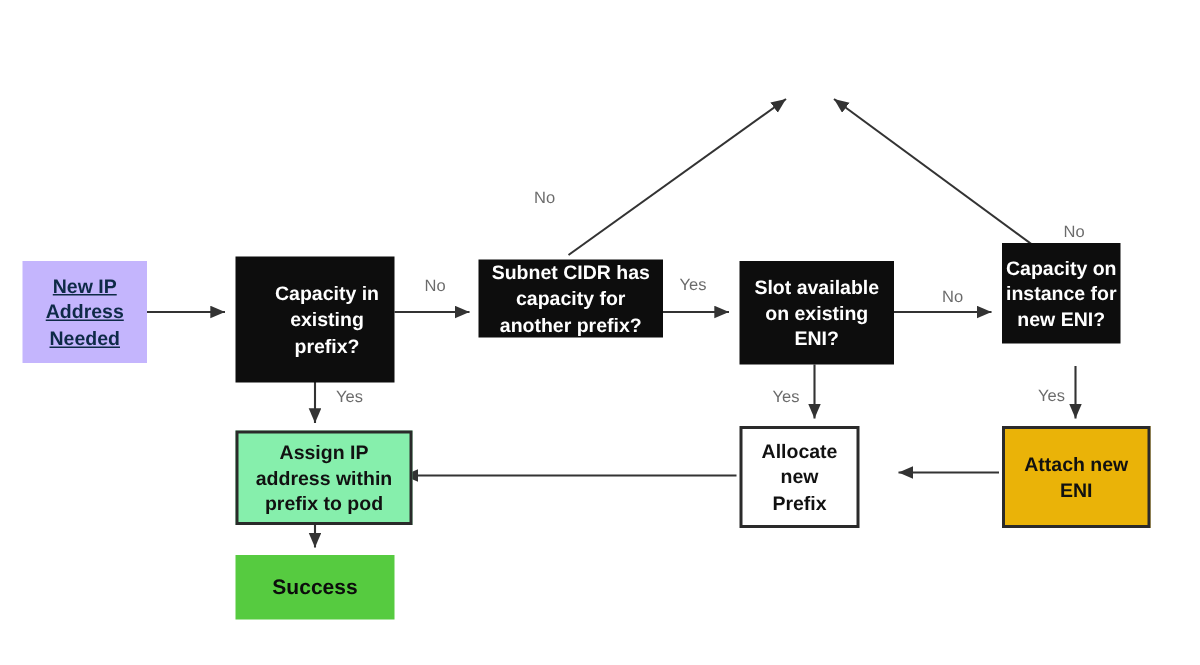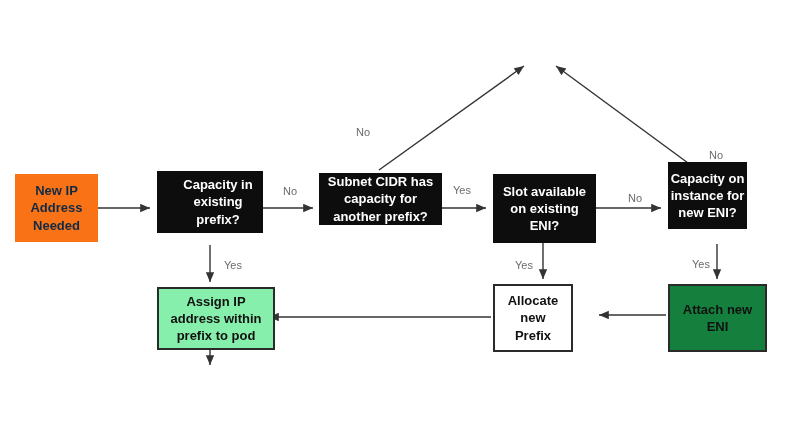--- a/index.html
+++ b/index.html
@@ -40,25 +40,25 @@
     <line x1="210" y1="245" x2="210" y2="282" stroke="#333" stroke-width="1.4" marker-end="url(#ah)"></line>
     <line x1="543" y1="243" x2="543" y2="279" stroke="#333" stroke-width="1.4" marker-end="url(#ah)"></line>
     <line x1="717" y1="244" x2="717" y2="279" stroke="#333" stroke-width="1.4" marker-end="url(#ah)"></line>
     <line x1="210" y1="350" x2="210" y2="365" stroke="#333" stroke-width="1.4" marker-end="url(#ah)"></line>
     <line x1="666" y1="315" x2="599" y2="315" stroke="#333" stroke-width="1.4" marker-end="url(#ah)"></line>
     <line x1="491" y1="317" x2="269" y2="317" stroke="#333" stroke-width="1.4" marker-end="url(#ah)"></line>
     <line x1="379" y1="170" x2="524" y2="66" stroke="#333" stroke-width="1.4" marker-end="url(#ah)"></line>
     <line x1="703" y1="174" x2="556" y2="66" stroke="#333" stroke-width="1.4" marker-end="url(#ah)"></line>
   </svg>
 
-  <div class="node node--start" style="left: 15px; top: 174px; width: 83px; height: 68px; background: #f97316;">New IP
+  <div class="node node--start" style="left: 15px; top: 174px; width: 83px; height: 68px; background: #c4b5fd; text-decoration: underline;">New IP
 Address
 Needed</div>
 
-  <div class="node node--question" style="left: 157px; top: 171px; width: 106px; height: 62px; background: rgb(13, 13, 13); padding-left: 16px;">Capacity in
+  <div class="node node--question" style="left: 157px; top: 171px; width: 106px; height: 84px; background: rgb(13, 13, 13); padding-left: 16px;">Capacity in
 existing prefix?</div>
 
   <div class="node node--question" style="left: 319px; top: 173px; width: 123px; height: 52px; background: rgb(13, 13, 13);">Subnet CIDR has
 capacity for
 another prefix?</div>
 
   <div class="node node--question" style="left: 493px; top: 174px; width: 103px; height: 69px; background: rgb(13, 13, 13);">Slot available
 on existing
 ENI?</div>
 
@@ -67,23 +67,24 @@
 new ENI?</div>
 
 
   <div class="node node--action" style="left: 157px; top: 287px; width: 118px; height: 63px; background: #86efac;">Assign IP
 address within
 prefix to pod</div>
 
   <div class="node node--action" style="left: 493px; top: 284px; width: 80px; height: 68px; background: rgb(255, 255, 255);">Allocate new
 Prefix</div>
 
-  <div class="node node--action" style="left: 668px; top: 284px; width: 99px; height: 68px; background: #15803d;">Attach new
+  <div class="node node--action" style="left: 668px; top: 284px; width: 99px; height: 68px; background: #eab308;">Attach new
 ENI</div>
 
+  <div class="node node--success" style="left: 157px; top: 370px; width: 106px; height: 43px; background: rgb(86, 203, 64);">Success</div>
 
   <span class="edge-label" style="left:283px;top:186px;">No</span>
   <span class="edge-label" style="left:224px;top:260px;">Yes</span>
   <span class="edge-label" style="left:453px;top:185px;">Yes</span>
   <span class="edge-label" style="left:356px;top:127px;">No</span>
   <span class="edge-label" style="left:628px;top:193px;">No</span>
   <span class="edge-label" style="left:515px;top:260px;">Yes</span>
   <span class="edge-label" style="left:709px;top:150px;">No</span>
   <span class="edge-label" style="left:692px;top:259px;">Yes</span>
 

